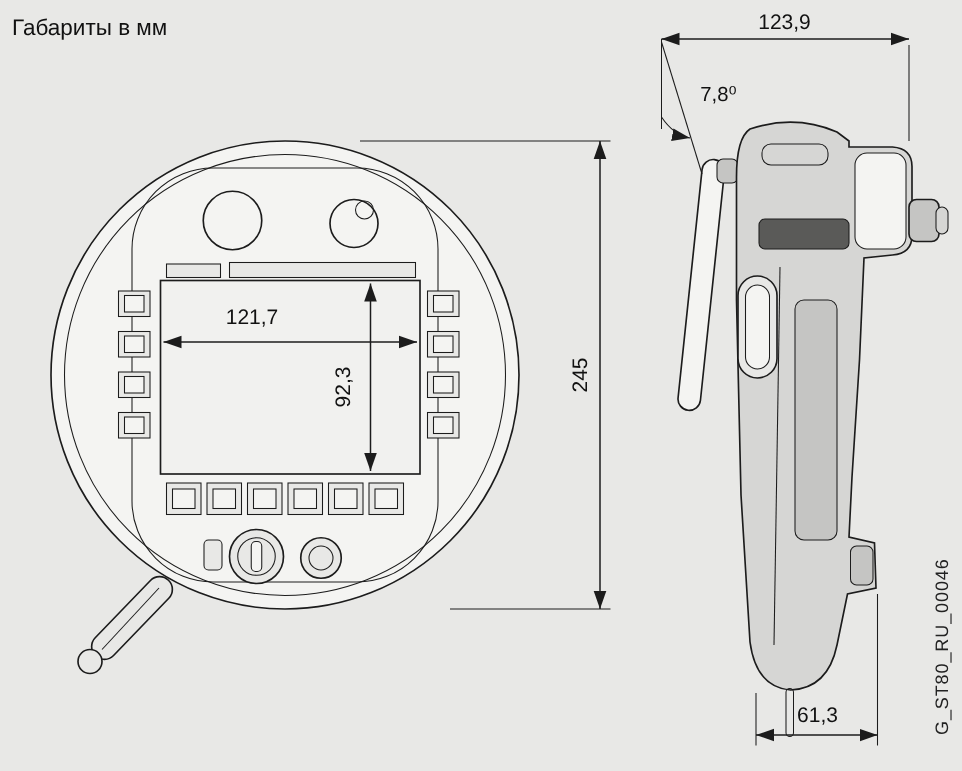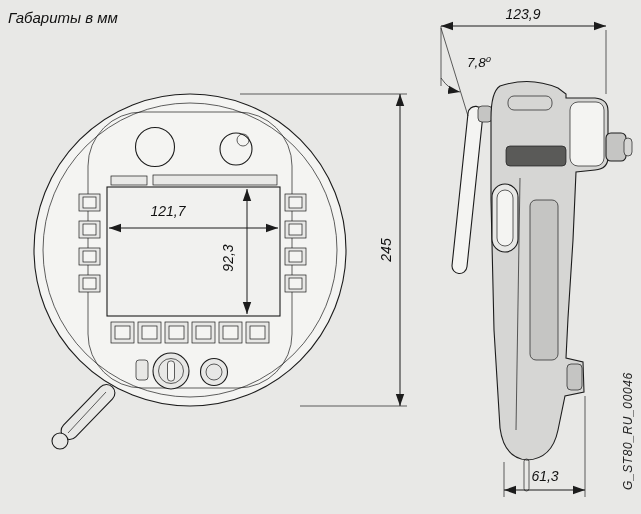--- a/index.html
+++ b/index.html
@@ -1,17 +1,17 @@
 <!DOCTYPE html>
 <html><head>
 <meta charset="utf-8">
 <style>
   html,body { margin:0; padding:0; }
   body { background:#e8e8e6; font-family:"Liberation Sans","DejaVu Sans",sans-serif; }
-  .canvas { position:relative; width:641px; height:514px; overflow:hidden;font-style:italic; }
+  .canvas { position:relative; width:641px; height:514px; overflow:hidden; }
   svg { display:block; }
   text { fill:#111; font-family:"Liberation Sans","DejaVu Sans",sans-serif; }
   .title-text { font-size:15px; }
   .dim-text { font-size:14px; }
   .angle-text { font-size:13.5px; }
   .doc-text { font-size:12px; fill:#222; letter-spacing:0.6px; }
   .ln   { stroke:#1c1c1c; fill:none; stroke-width:1.1; }
   .thin { stroke:#1c1c1c; fill:none; stroke-width:0.7; }
   .dimline { stroke:#1c1c1c; fill:none; stroke-width:1; }
   .fill-bg   { fill:#e8e8e6; }

